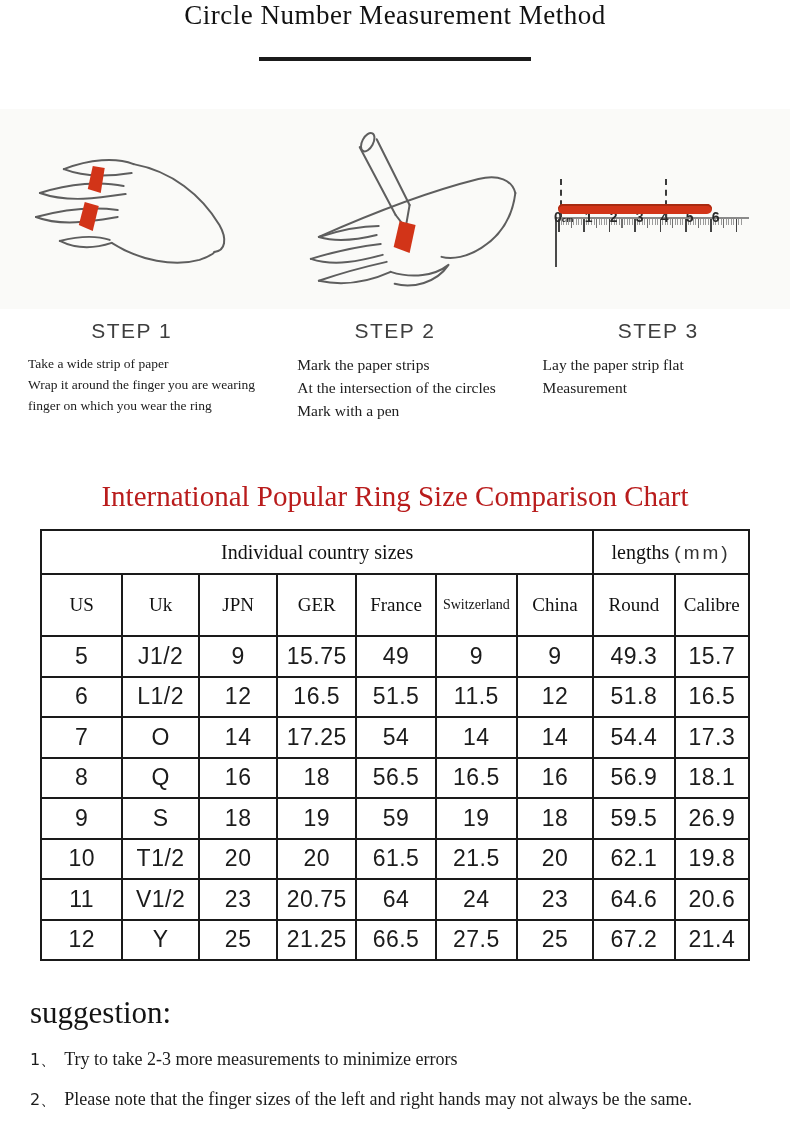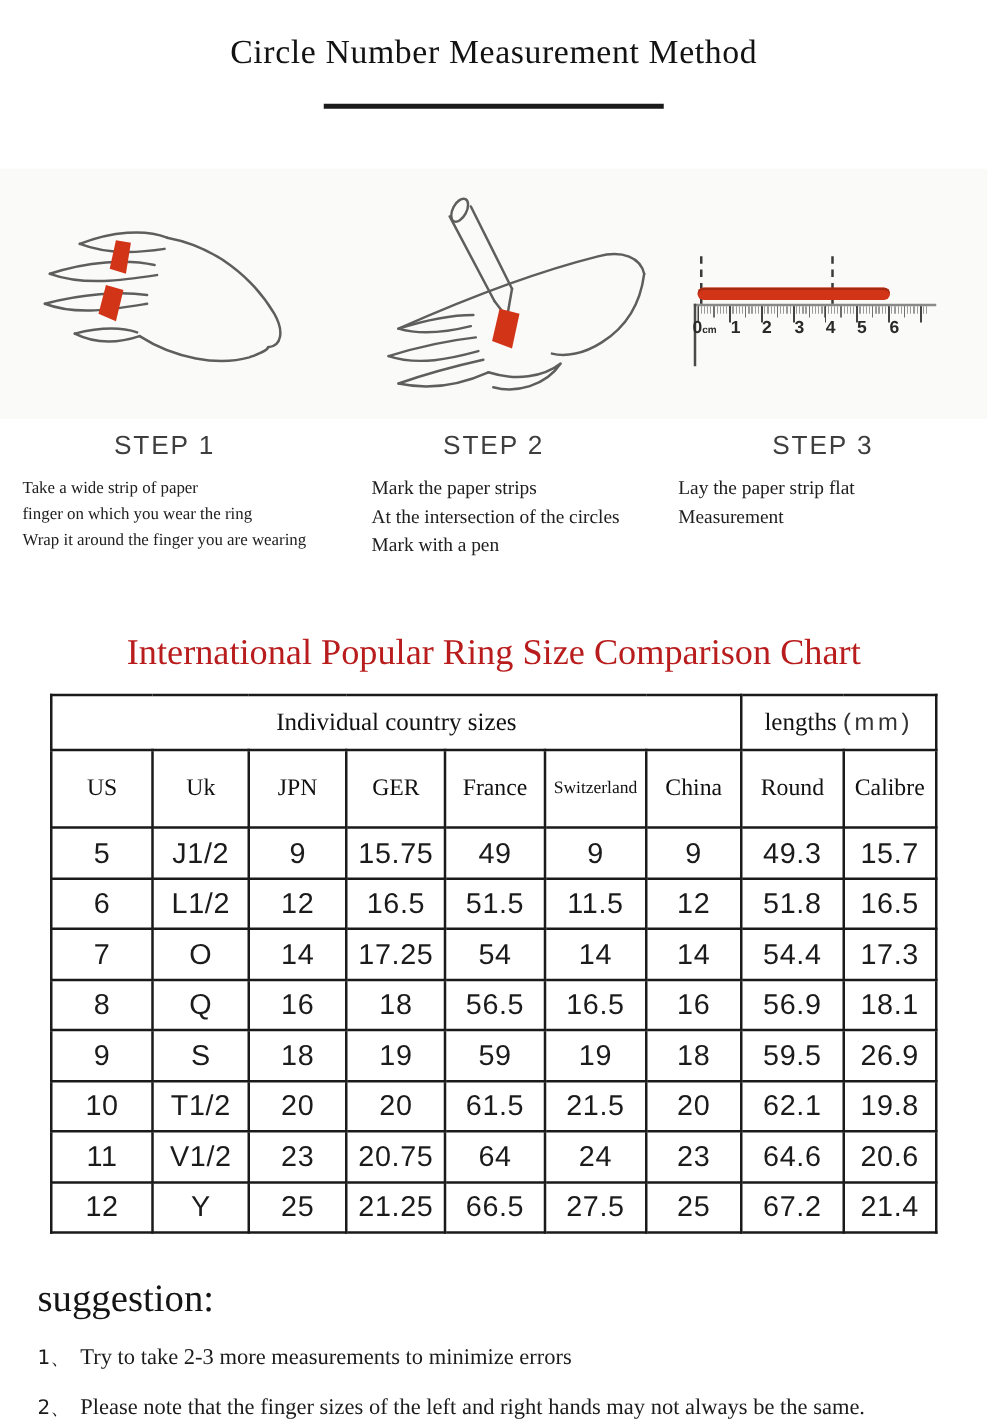--- a/index.html
+++ b/index.html
@@ -3,21 +3,21 @@
 <meta charset="utf-8">
 <style>
   * { margin:0; padding:0; box-sizing:border-box; }
   html,body { background:#ffffff; }
   body {
     width:790px; height:1139px; margin:0 auto; overflow:hidden;
     font-family:"Liberation Serif", serif; color:#1c1c1c;
   }
 
   
-  .page-head { padding-top:26px; text-align:center; }
+  .page-head { text-align:center; }
   .page-title {
     font-family:"Liberation Serif", serif; font-size:27px; font-weight:500;
     color:#121212; letter-spacing:.5px;
   }
   .title-underline {
     width:272px; height:4px; background:#1b1b1b; margin:26px auto 0 auto;
   }
 
   
   .steps-row { display:flex; margin-top:48px; }
@@ -27,42 +27,42 @@
   }
   .illus svg { width:100%; height:100%; display:block; }
   .step-caption { padding-top:10px; }
   .step-heading {
     text-align:center;
     font-family:"Liberation Sans", sans-serif; font-size:21px; font-weight:500;
     color:#3e3e3e; letter-spacing:1.5px; margin-bottom:10px;
   }
   .step-lines { font-family:"Liberation Serif", serif; color:#202020; }
   .step-lines div { white-space:nowrap; }
-  .s1 .step-lines { font-size:13.5px; line-height:21px; padding-left:18px; }
+  .s1 .step-lines { font-size:13.5px; line-height:21px; padding-left:28px; }
   .s2 .step-lines { font-size:15.5px; line-height:23px; padding-left:34px; }
   .s3 .step-lines { font-size:15.5px; line-height:23px; padding-left:16px; }
 
   
   .ruler { position:relative; width:100%; height:100%; }
   .rl-bracket { position:absolute; left:28px; top:108px; width:2px; height:50px; background:#4a4a4a; }
   .rl-line    { position:absolute; left:28px; top:108px; width:194px; height:2px; background:#8a8a8a; }
   .tks        { position:absolute; left:31px; }
   .tks-s { top:110px; width:184px; height:6px;
            background:repeating-linear-gradient(90deg,#9a9a9a 0 1px,transparent 1px 2.54px); }
   .tks-m { top:110px; width:184px; height:9px;
            background:repeating-linear-gradient(90deg,#6f6f6f 0 1px,transparent 1px 12.7px); }
   .tks-b { top:110px; width:186px; height:13px;
            background:repeating-linear-gradient(90deg,#444 0 1.5px,transparent 1.5px 25.4px); }
   .rl-strip { position:absolute; left:31px; top:95px; width:154px; height:10px;
               background:#d23418; border-radius:5px; box-shadow:inset 0 2px 0 #a82a10; z-index:2; }
   .rl-dash { position:absolute; top:70px; width:0; border-left:2px dashed #3a3a3a; z-index:1; }
   .rl-dash-a { left:33px; height:38px; }
   .rl-dash-b { left:138px; height:38px; }
   .rl-nums span.num {
-    position:absolute; top:118px; transform:translateX(-50%);
+    position:absolute; top:100px; transform:translateX(-50%);
     font-family:"Liberation Sans", sans-serif; font-weight:600; font-size:14px; color:#2a2a2a;
   }
   .n0{left:37px} .n1{left:62px} .n2{left:87px} .n3{left:113px} .n4{left:138px} .n5{left:163px} .n6{left:189px}
   .cm-unit { font-size:8px; font-weight:600; }
 
   
   .chart-title {
     margin-top:58px; text-align:center;
     font-family:"Liberation Serif", serif; font-size:29px; font-weight:500; color:#b91c1c;
   }
@@ -129,22 +129,22 @@
         <g fill="#d23418">
           <polygon points="93,57 105,59 101,84 88,80"></polygon>
           <polygon points="85,93 99,97 93,122 79,116"></polygon>
         </g>
       </svg>
     </div>
     <div class="step-caption">
       <div class="step-heading">STEP 1</div>
       <div class="step-lines">
         <div>Take a wide strip of paper</div>
+        <div>Wrap it around the finger you are wearing</div>
         <div>finger on which you wear the ring</div>
-        <div>Wrap it around the finger you are wearing</div>
       </div>
     </div>
   </div>
 
   <div class="step-col s2">
     <div class="illus">
       <svg viewBox="0 0 264 200">
         <g stroke="#5e5e5e" stroke-width="2" fill="none" stroke-linecap="round" stroke-linejoin="round">
           <path d="M97,38 L133,106"></path>
           <path d="M114,30 L147,96"></path>

